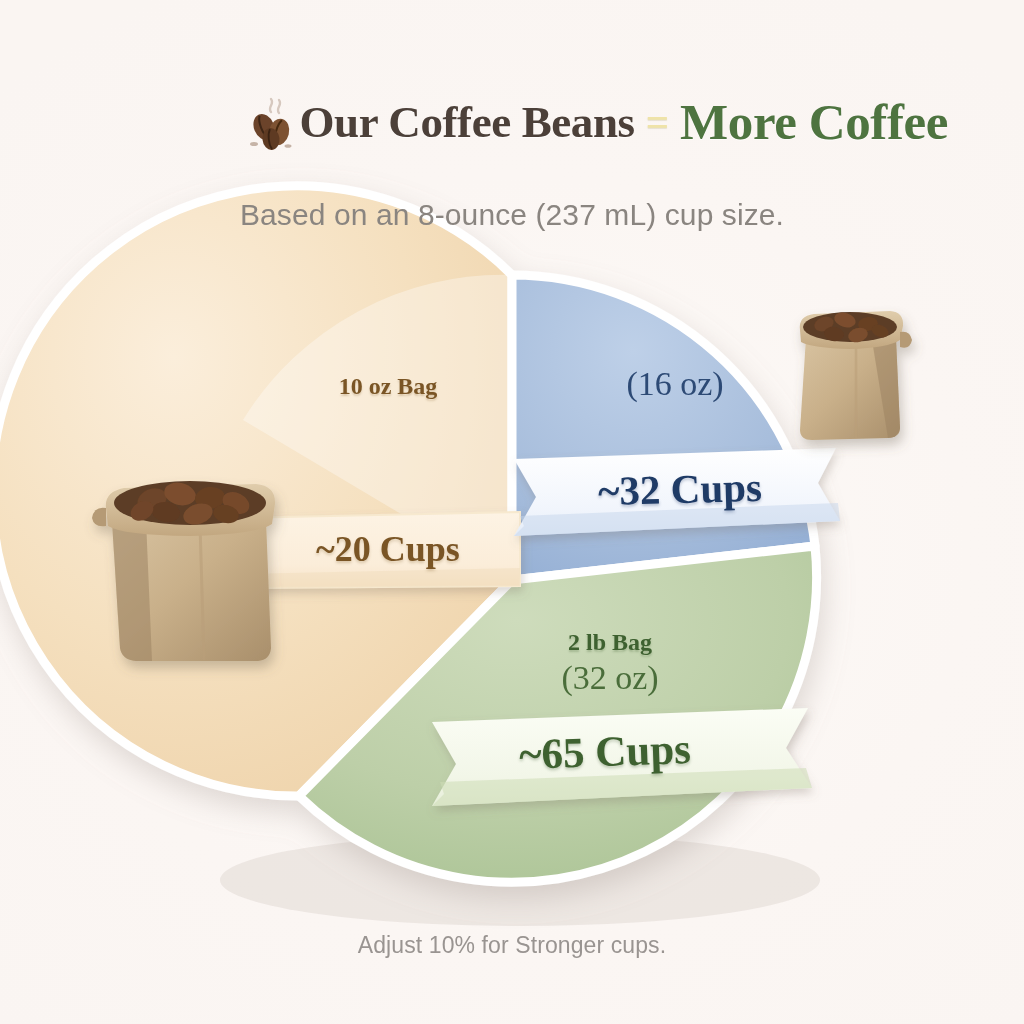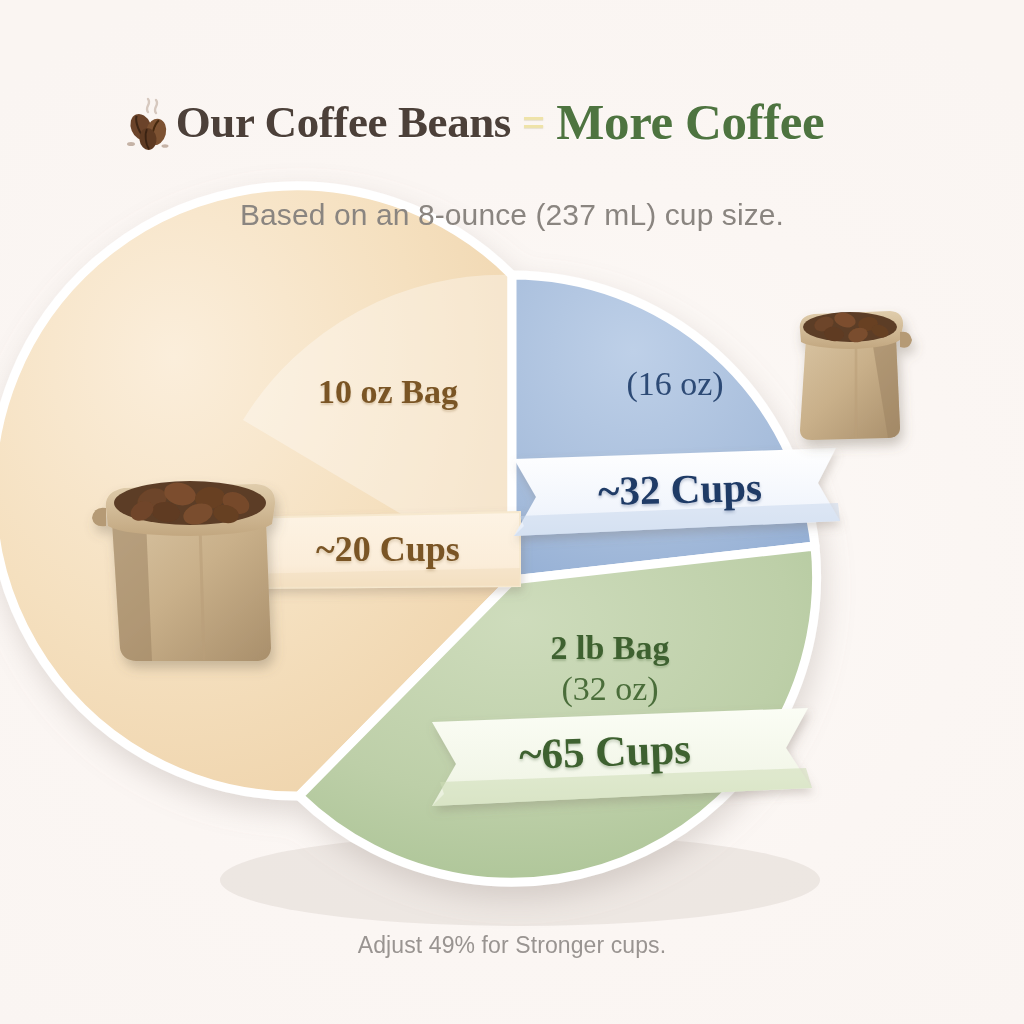--- a/index.html
+++ b/index.html
@@ -26,21 +26,21 @@
       radial-gradient(ellipse 760px 640px at 512px 560px, #fdfaf7 0%, #fbf6f3 60%, #faf5f2 100%),
       #fcf8f6;
   }
 
   
   .header {
     position: absolute;
     top: 92px;
     left: 0;
     width: 948px;
-    text-align: center;
+    text-align: right;
   }
 
   .title-row {
     display: inline-flex;
     align-items: center;
     justify-content: center;
     gap: 6px;
     white-space: nowrap;
   }
 
@@ -115,21 +115,21 @@
   
   .seg-label {
     position: absolute;
     text-align: center;
     pointer-events: none;
   }
 
   .seg-title {
     font-family: "Liberation Serif", serif;
     font-weight: bold;
-    font-size: 34px;
+    font-size: 24px;
     line-height: 1.08;
     white-space: nowrap;
   }
 
   .seg-sub {
     font-family: "Liberation Serif", serif;
     font-size: 34px;
     line-height: 1.2;
     margin-top: 2px;
     white-space: nowrap;
@@ -401,15 +401,15 @@
 
   <div class="seg-label" id="label-green">
     <div class="seg-title">2 lb Bag</div>
     <div class="seg-sub">(32 oz)</div>
   </div>
 
   <div class="ribbon-text" id="value-tan">~20 Cups</div>
   <div class="ribbon-text" id="value-blue">~32 Cups</div>
   <div class="ribbon-text" id="value-green">~65 Cups</div>
 
-  <div class="footnote">Adjust 49% for Stronger cups.</div>
+  <div class="footnote">Adjust 10% for Stronger cups.</div>
 
 </div>
 
 </body></html>

